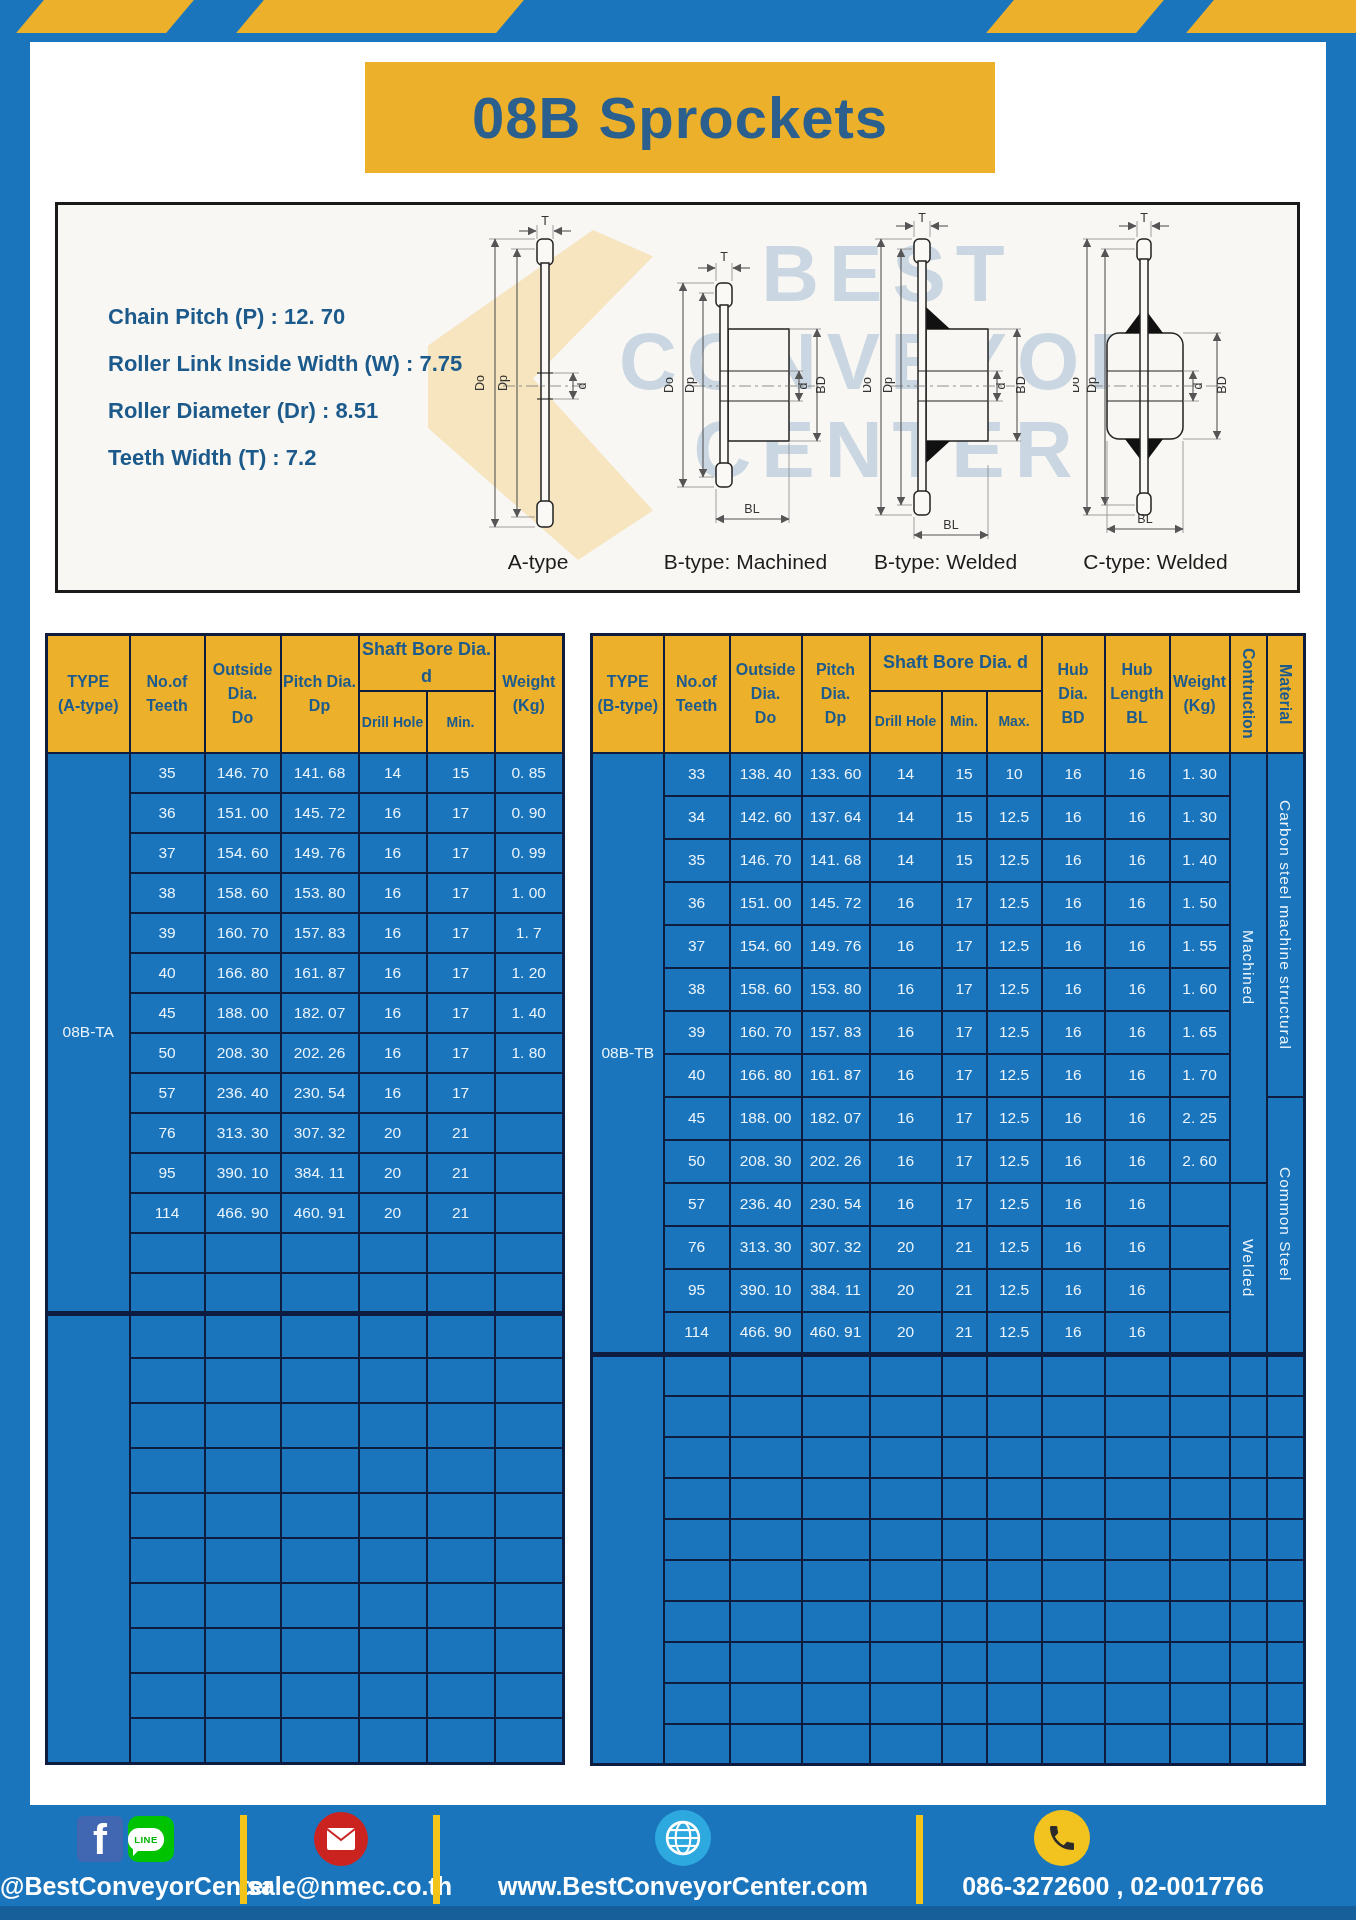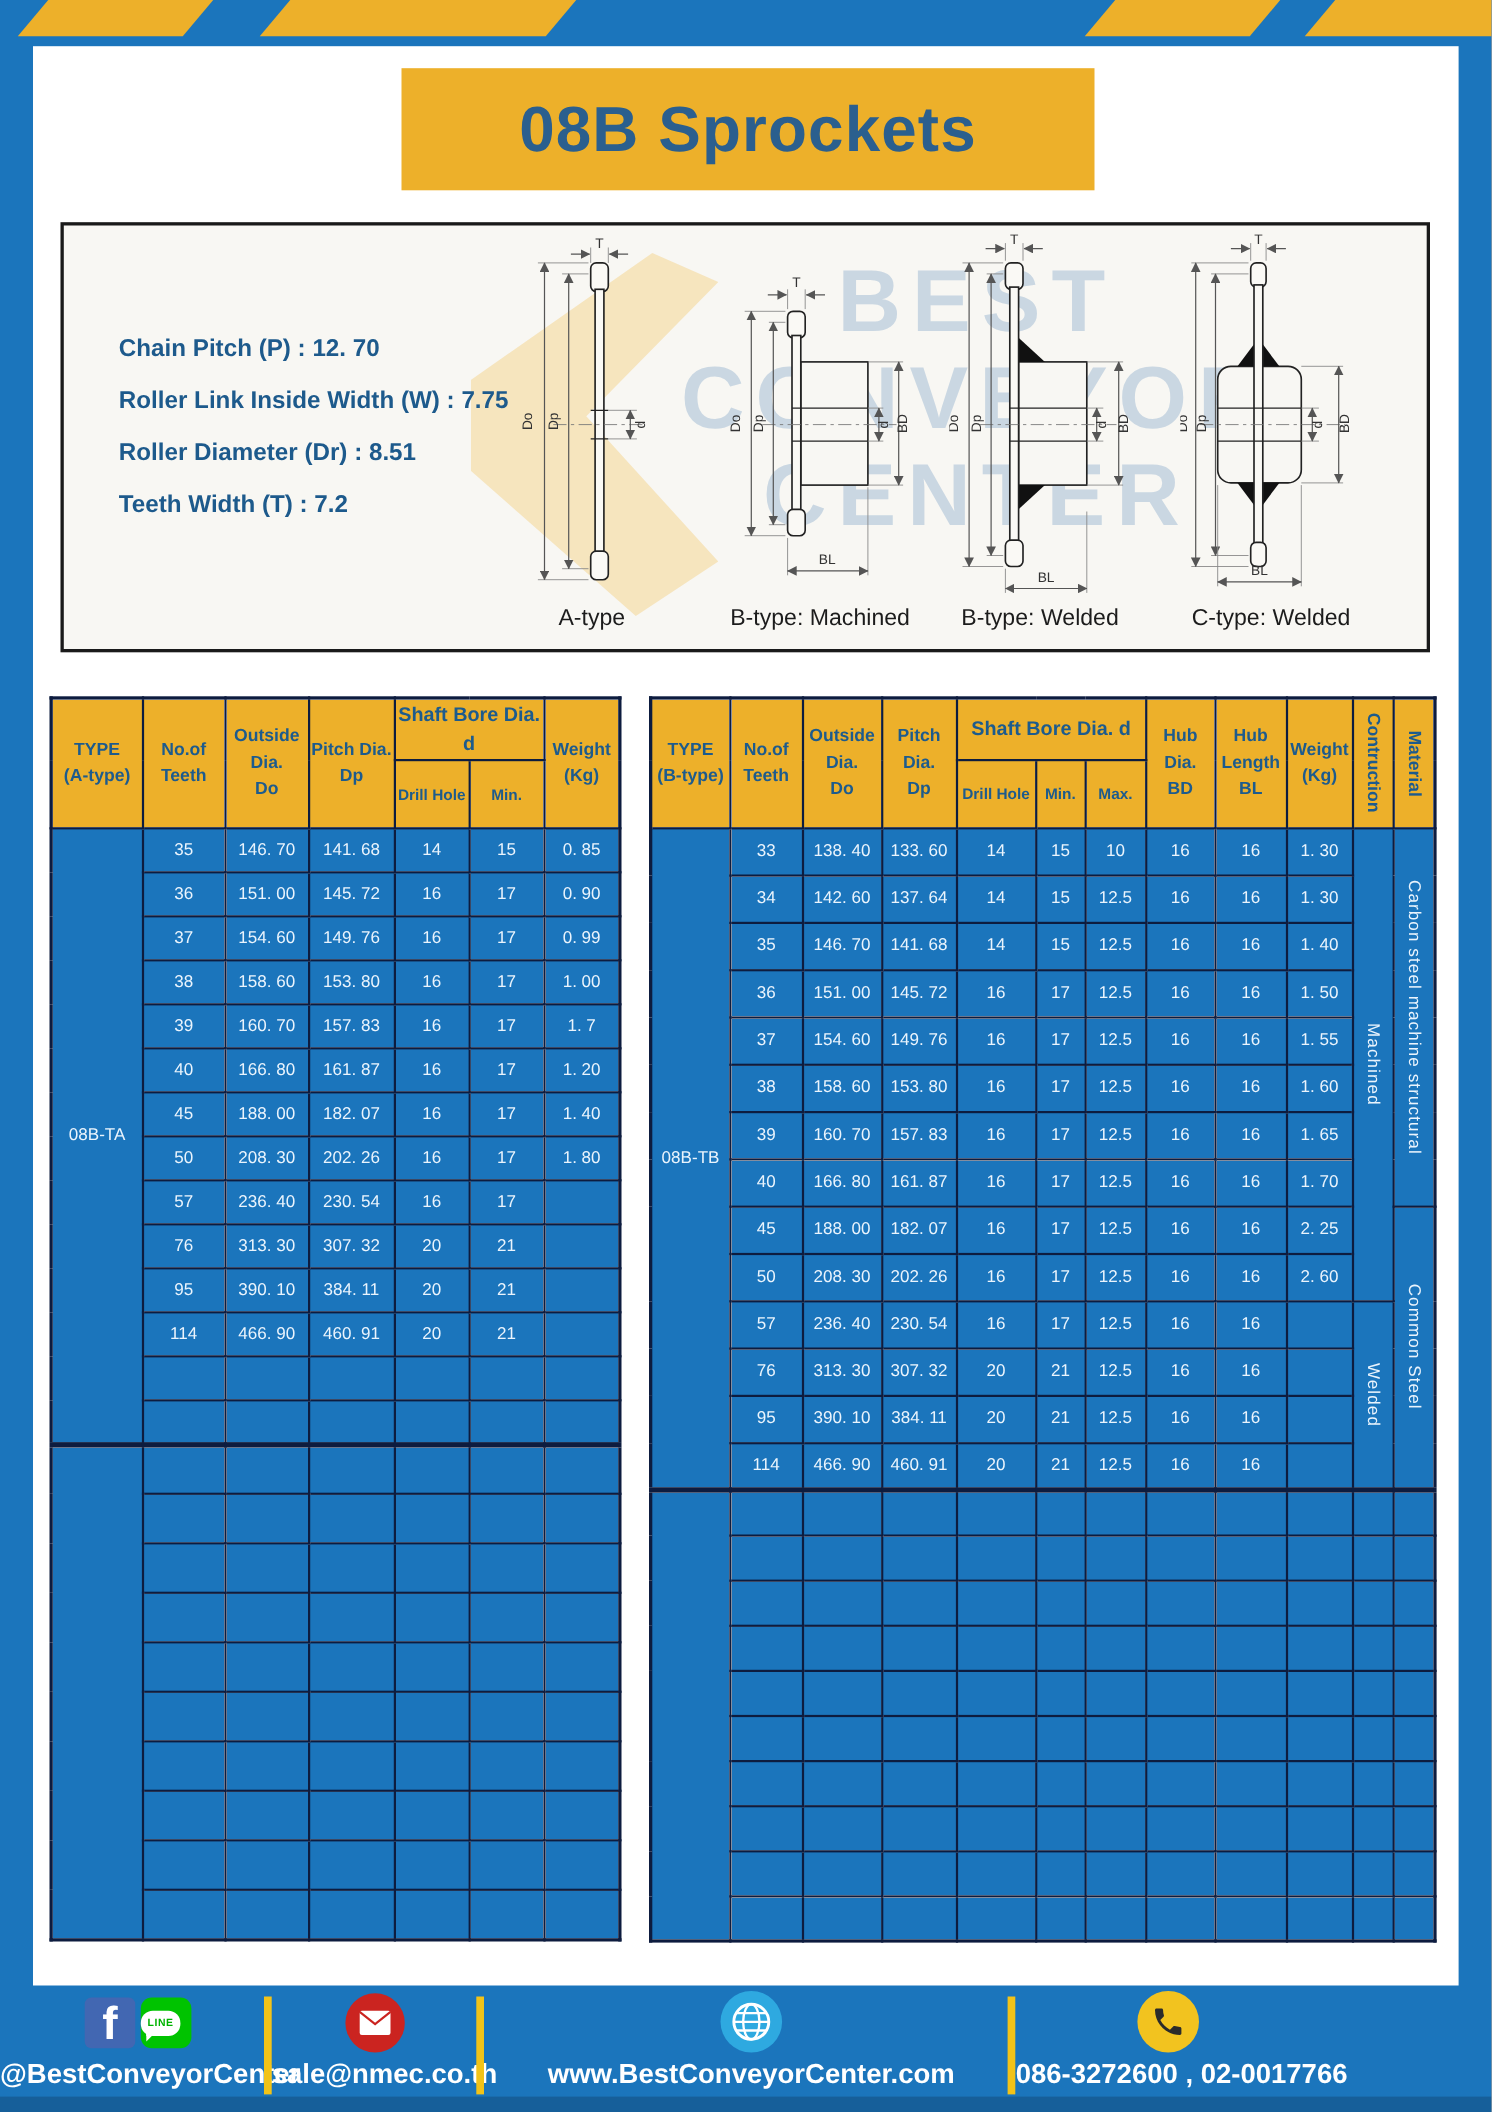--- a/index.html
+++ b/index.html
@@ -60,21 +60,21 @@
   tr.h1{height:56px;} tr.h2{height:62px;}
   #ta-b1 tr{height:40px;} #ta-b2 tr{height:45px;}
   #tb-b1 tr{height:43px;} #tb-b2 tr{height:41px;}
   #ta-b1,#tb-b1{border-bottom:5px solid var(--navy);}
   .type-cell{font-size:17px;margin-top:17px;}
   .vert-head{writing-mode:vertical-rl;font-size:15px;}
   .vert-cell{writing-mode:vertical-rl;font-size:15px;letter-spacing:1px;}
   
   .f-abs{position:absolute;}
   .f-text{position:absolute;top:1872px;color:#fff;font-weight:bold;font-size:25px;text-align:center;white-space:nowrap;}
-  .t1{left:0;width:246px;} .t2{left:247px;width:188px;} .t3{left:437px;width:492px;} .t4{left:895px;width:330px;text-align:right;}
+  .t1{left:0;width:246px;} .t2{left:247px;width:188px;} .t3{left:437px;width:492px;} .t4{left:948px;width:330px;}
   .f-div{position:absolute;top:1815px;width:7px;height:89px;background:#f2c318;}
   .d1{left:240px;} .d2{left:433px;} .d3{left:916px;}
   .fb-icon{left:77px;top:1816px;width:46px;height:46px;background:#4267b2;border-radius:6px;
            display:flex;align-items:flex-end;justify-content:center;overflow:hidden;}
   .fb-icon span{color:#fff;font-size:42px;font-weight:bold;line-height:44px;}
   .line-icon{left:128px;top:1816px;width:46px;height:46px;background:#00c300;border-radius:10px;
            display:flex;align-items:center;justify-content:flex-start;}
   .line-bubble{position:relative;width:36px;height:23px;background:#fff;border-radius:11px;
            display:flex;align-items:center;justify-content:center;
            color:#00b300;font-size:9.5px;font-weight:bold;letter-spacing:.5px;}

